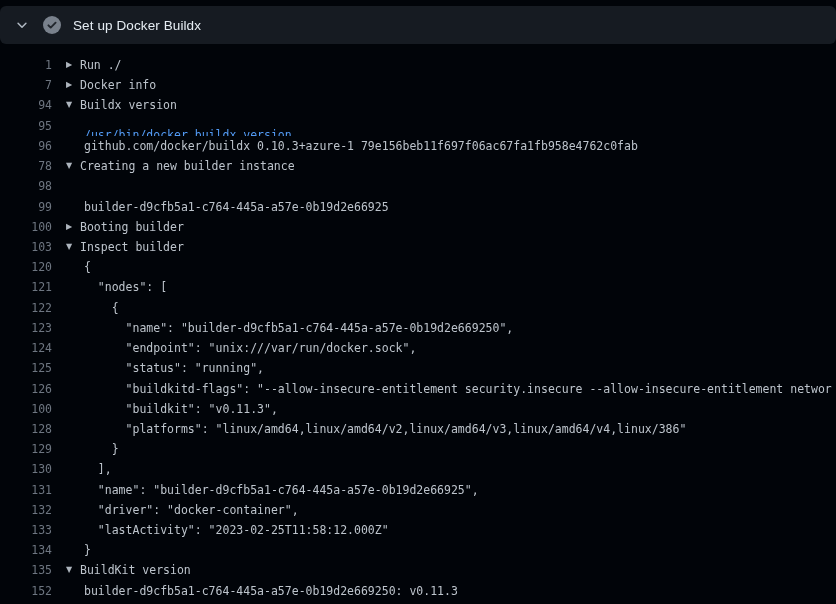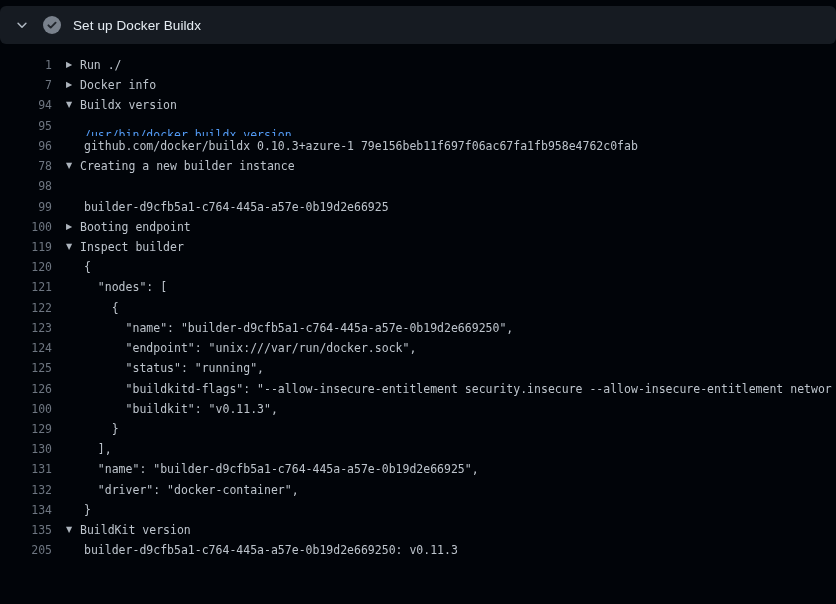--- a/index.html
+++ b/index.html
@@ -120,32 +120,34 @@
 
   <div class="log">
       <div class="log-line group"><span class="line-number">1</span><span class="group-toggle">▶</span><span class="log-text">Run ./</span></div>
       <div class="log-line group"><span class="line-number">7</span><span class="group-toggle">▶</span><span class="log-text">Docker info</span></div>
       <div class="log-line group"><span class="line-number">94</span><span class="group-toggle">▼</span><span class="log-text">Buildx version</span></div>
       <div class="log-line command"><span class="line-number">95</span><span class="log-text">/usr/bin/docker buildx version</span></div>
       <div class="log-line plain"><span class="line-number">96</span><span class="log-text">github.com/docker/buildx 0.10.3+azure-1 79e156beb11f697f06ac67fa1fb958e4762c0fab</span></div>
       <div class="log-line group"><span class="line-number">78</span><span class="group-toggle">▼</span><span class="log-text">Creating a new builder instance</span></div>
       <div class="log-line command"><span class="line-number">98</span></div>
       <div class="log-line plain"><span class="line-number">99</span><span class="log-text">builder-d9cfb5a1-c764-445a-a57e-0b19d2e66925</span></div>
-      <div class="log-line group"><span class="line-number">100</span><span class="group-toggle">▶</span><span class="log-text">Booting endpoint</span></div>
-      <div class="log-line group"><span class="line-number">119</span><span class="group-toggle">▼</span><span class="log-text">Inspect builder</span></div>
+      <div class="log-line group"><span class="line-number">100</span><span class="group-toggle">▶</span><span class="log-text">Booting builder</span></div>
+      <div class="log-line group"><span class="line-number">103</span><span class="group-toggle">▼</span><span class="log-text">Inspect builder</span></div>
       <div class="log-line plain"><span class="line-number">120</span><span class="log-text">{</span></div>
       <div class="log-line plain"><span class="line-number">121</span><span class="log-text">  "nodes": [</span></div>
       <div class="log-line plain"><span class="line-number">122</span><span class="log-text">    {</span></div>
       <div class="log-line plain"><span class="line-number">123</span><span class="log-text">      "name": "builder-d9cfb5a1-c764-445a-a57e-0b19d2e669250",</span></div>
       <div class="log-line plain"><span class="line-number">124</span><span class="log-text">      "endpoint": "unix:///var/run/docker.sock",</span></div>
       <div class="log-line plain"><span class="line-number">125</span><span class="log-text">      "status": "running",</span></div>
       <div class="log-line plain"><span class="line-number">126</span><span class="log-text">      "buildkitd-flags": "--allow-insecure-entitlement security.insecure --allow-insecure-entitlement networ</span></div>
       <div class="log-line plain"><span class="line-number">100</span><span class="log-text">      "buildkit": "v0.11.3",</span></div>
+      <div class="log-line plain"><span class="line-number">128</span><span class="log-text">      "platforms": "linux/amd64,linux/amd64/v2,linux/amd64/v3,linux/amd64/v4,linux/386"</span></div>
       <div class="log-line plain"><span class="line-number">129</span><span class="log-text">    }</span></div>
       <div class="log-line plain"><span class="line-number">130</span><span class="log-text">  ],</span></div>
       <div class="log-line plain"><span class="line-number">131</span><span class="log-text">  "name": "builder-d9cfb5a1-c764-445a-a57e-0b19d2e66925",</span></div>
       <div class="log-line plain"><span class="line-number">132</span><span class="log-text">  "driver": "docker-container",</span></div>
+      <div class="log-line plain"><span class="line-number">133</span><span class="log-text">  "lastActivity": "2023-02-25T11:58:12.000Z"</span></div>
       <div class="log-line plain"><span class="line-number">134</span><span class="log-text">}</span></div>
       <div class="log-line group"><span class="line-number">135</span><span class="group-toggle">▼</span><span class="log-text">BuildKit version</span></div>
-      <div class="log-line plain"><span class="line-number">205</span><span class="log-text">builder-d9cfb5a1-c764-445a-a57e-0b19d2e669250: v0.11.3</span></div>
+      <div class="log-line plain"><span class="line-number">152</span><span class="log-text">builder-d9cfb5a1-c764-445a-a57e-0b19d2e669250: v0.11.3</span></div>
     </div>
 
 </div>
 
 </body></html>

